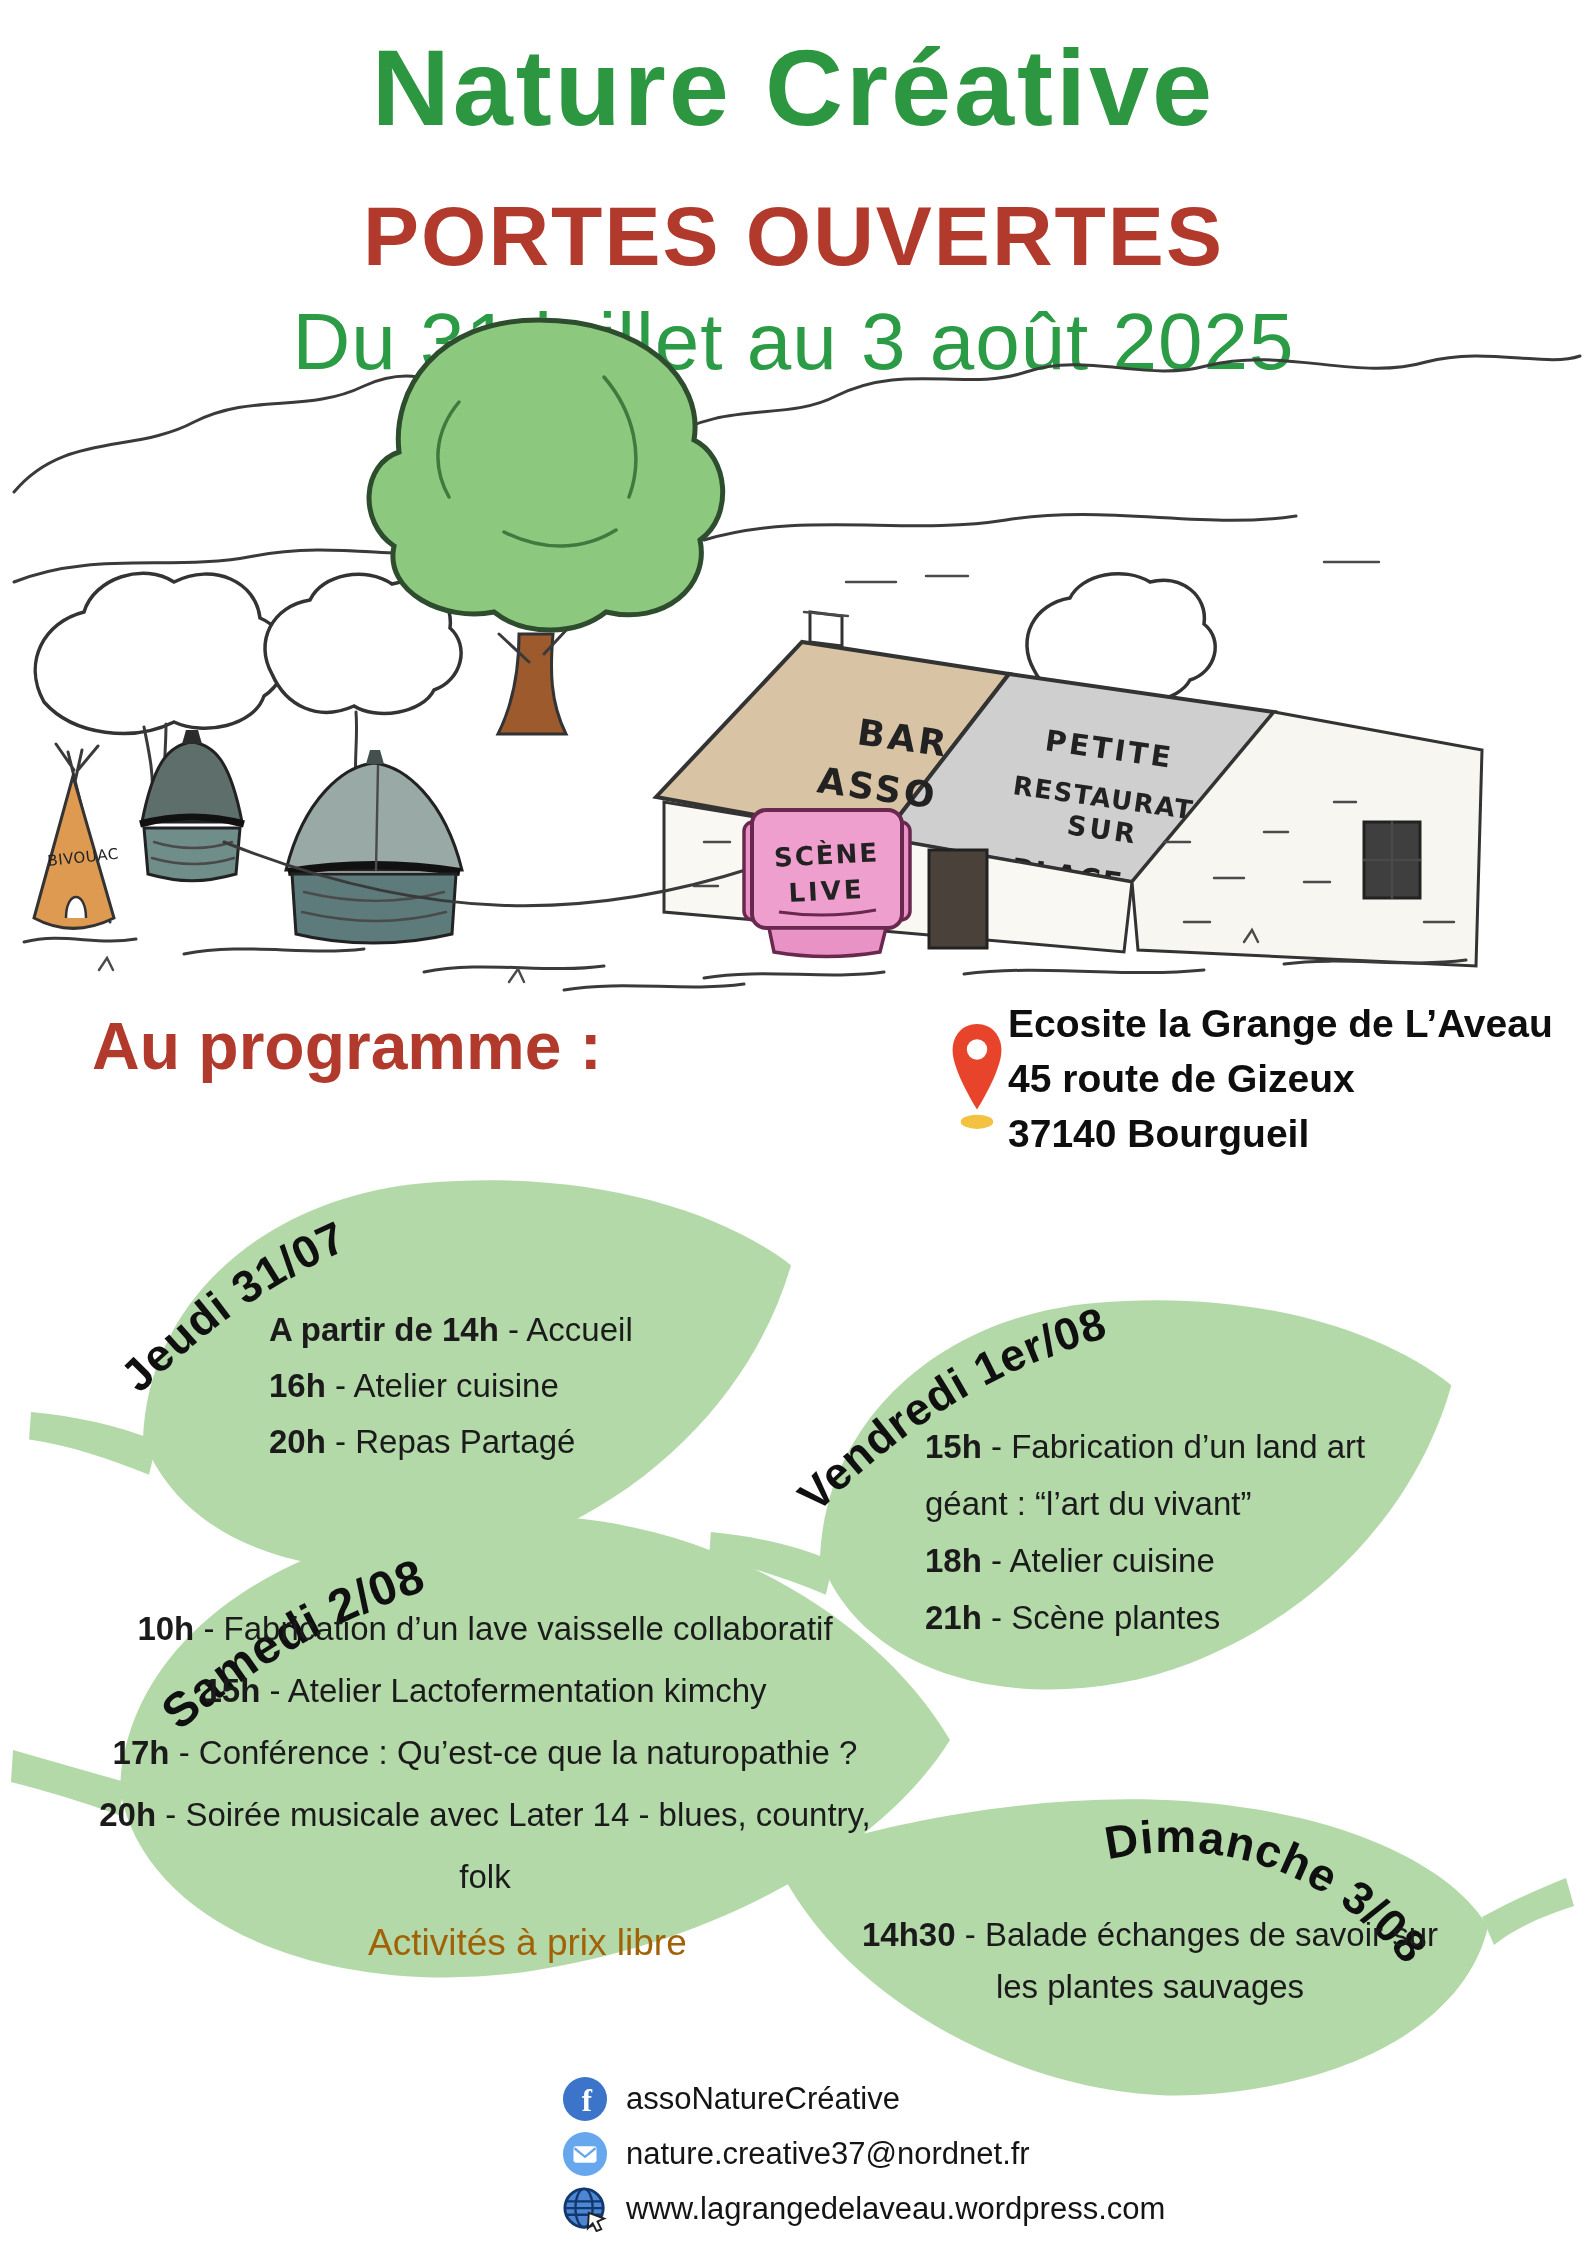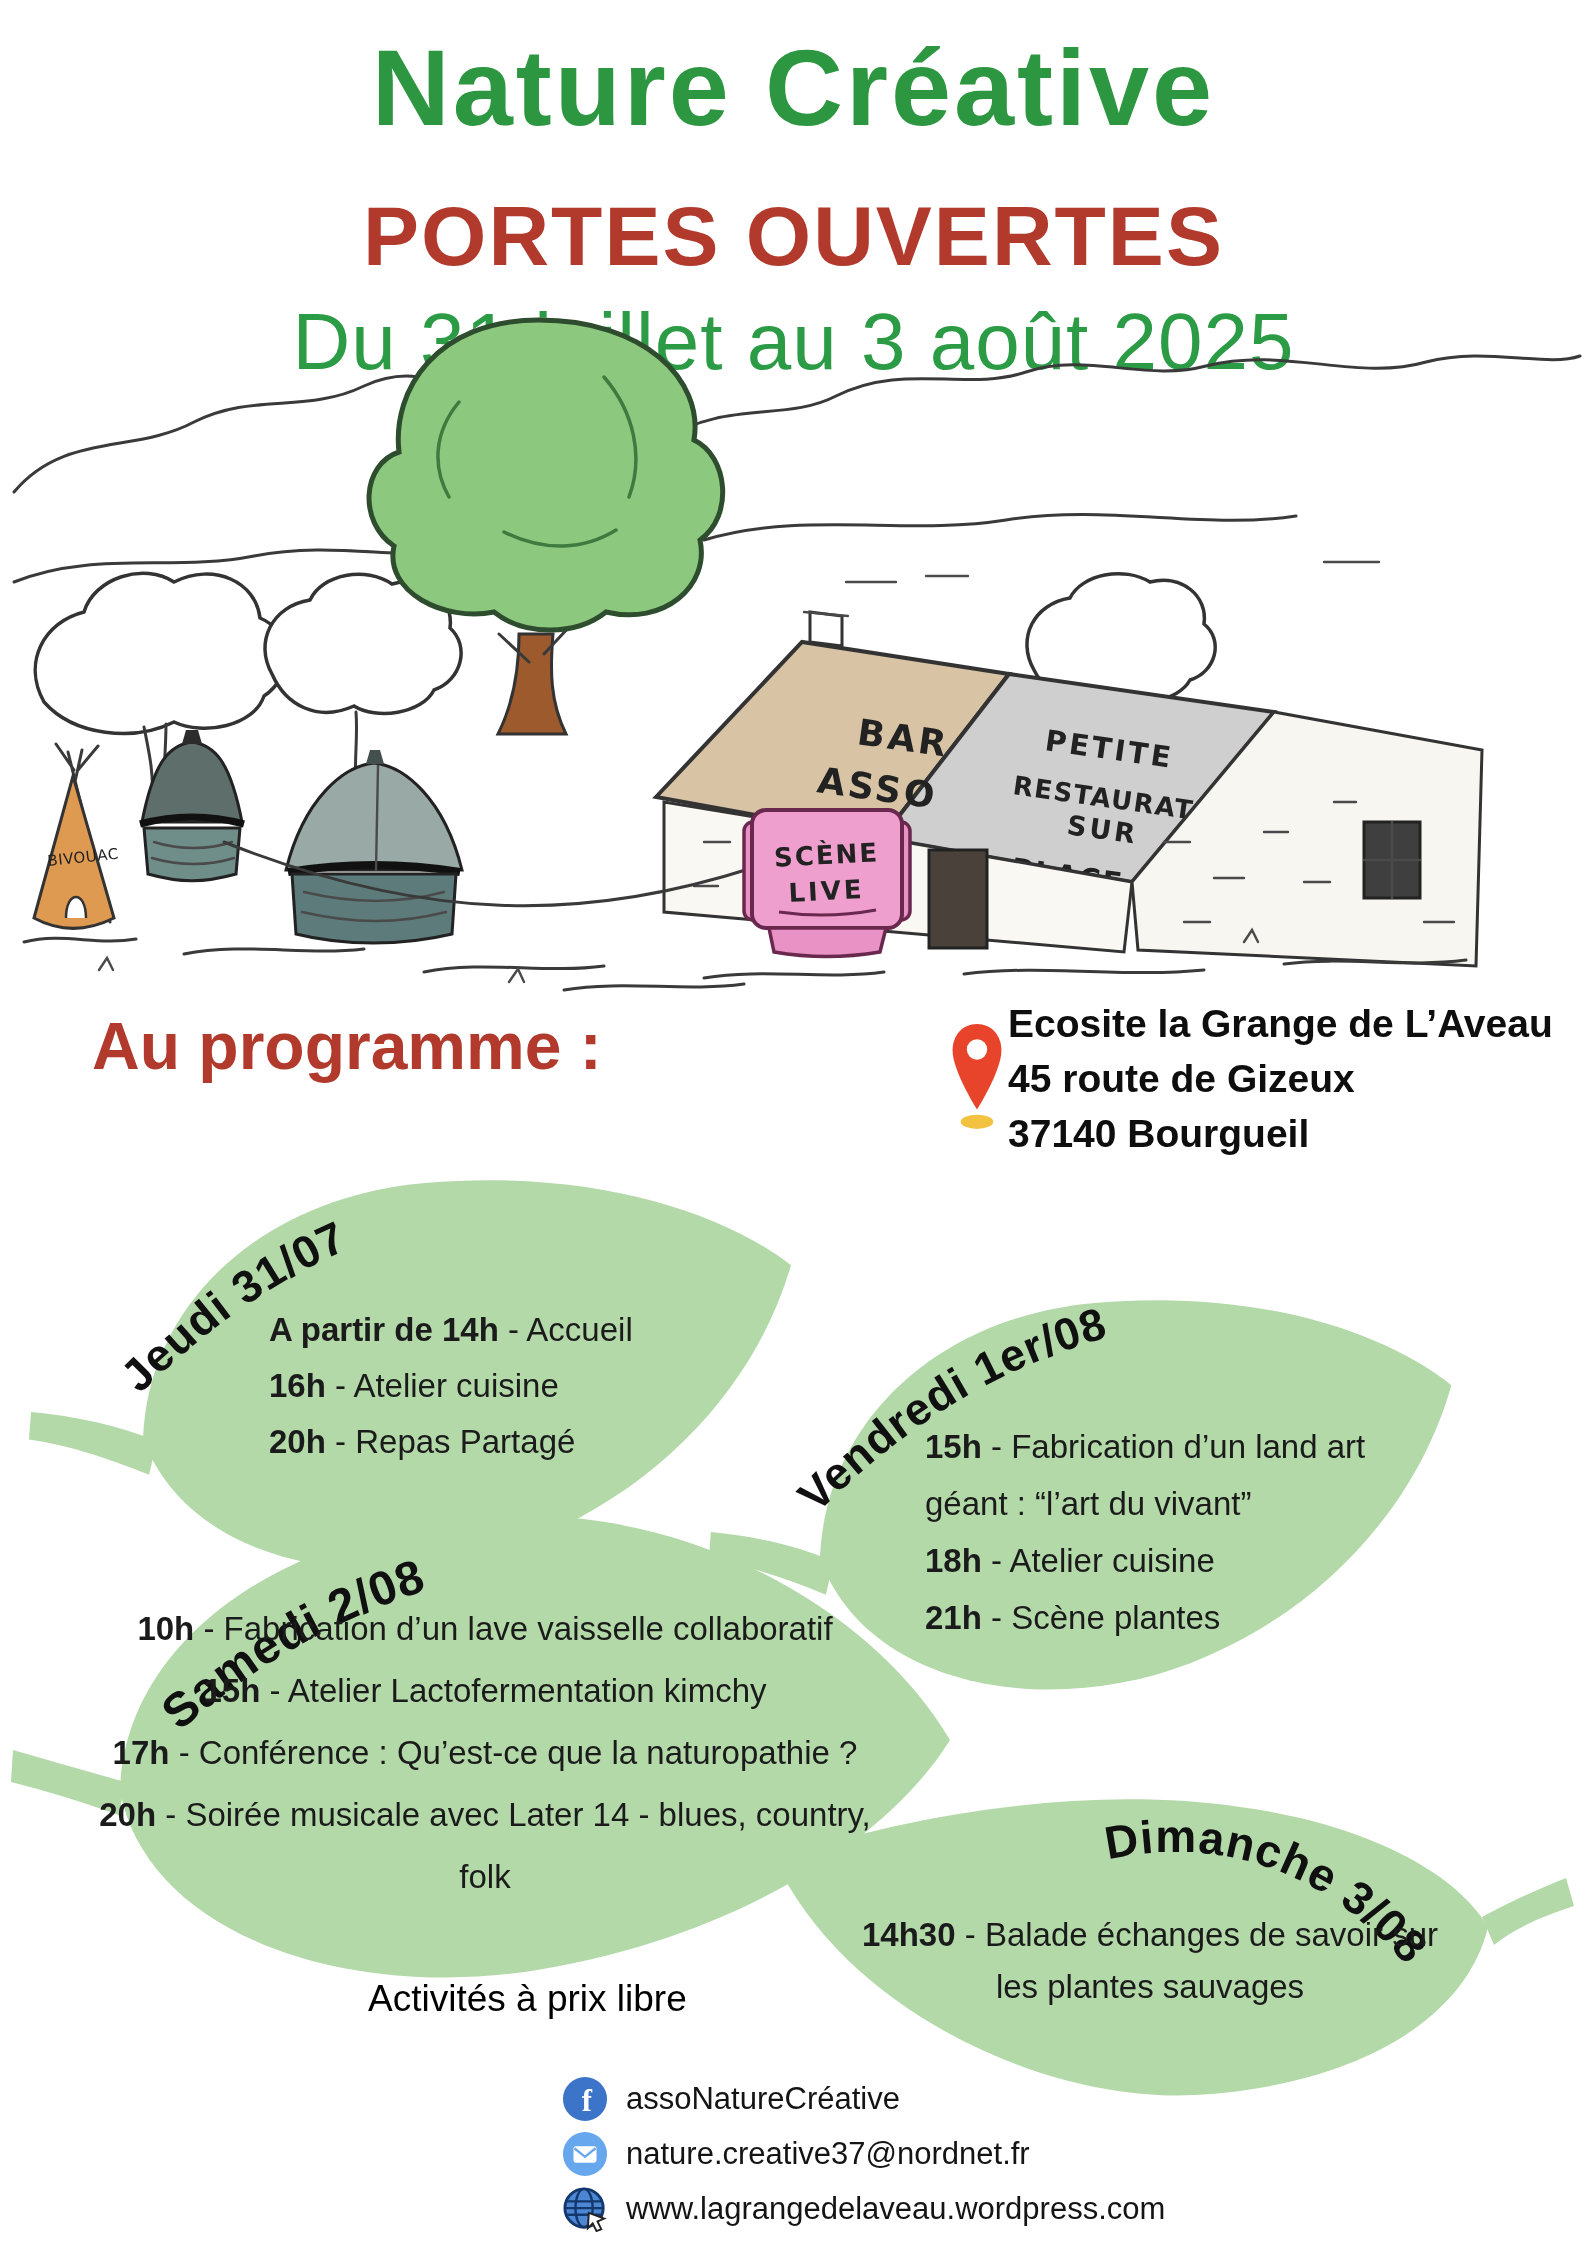--- a/index.html
+++ b/index.html
@@ -34,21 +34,21 @@
   .leaf svg.shape{position:absolute;left:0;top:0;width:100%;height:100%;}
   .leaf-body{fill:#B3D9A9;}
   .leaf-day-text{font-family:"Liberation Sans", sans-serif;font-size:46px;font-weight:700;
                  fill:#101010;letter-spacing:1px;}
   .leaf-items{position:absolute;font-size:33px;color:#1b1b1b;}
   .leaf-items b{font-weight:700;}
   .la-left{text-align:left;}
   .la-center{text-align:center;}
 
   
-  .price-note{position:absolute;left:368px;top:1978px;font-size:37px;color:#000000;}
+  .price-note{position:absolute;left:368px;top:1922px;font-size:37px;color:#a16207;}
   .footer{position:absolute;left:562px;top:2076px;}
   .f-row{display:flex;align-items:center;margin-bottom:9px;height:46px;}
   .f-ico{width:46px;height:46px;margin-right:18px;flex:0 0 46px;}
   .f-label{font-size:31px;color:#141414;}
 </style>
 </head>
 <body>
 
 <div class="page">
 

